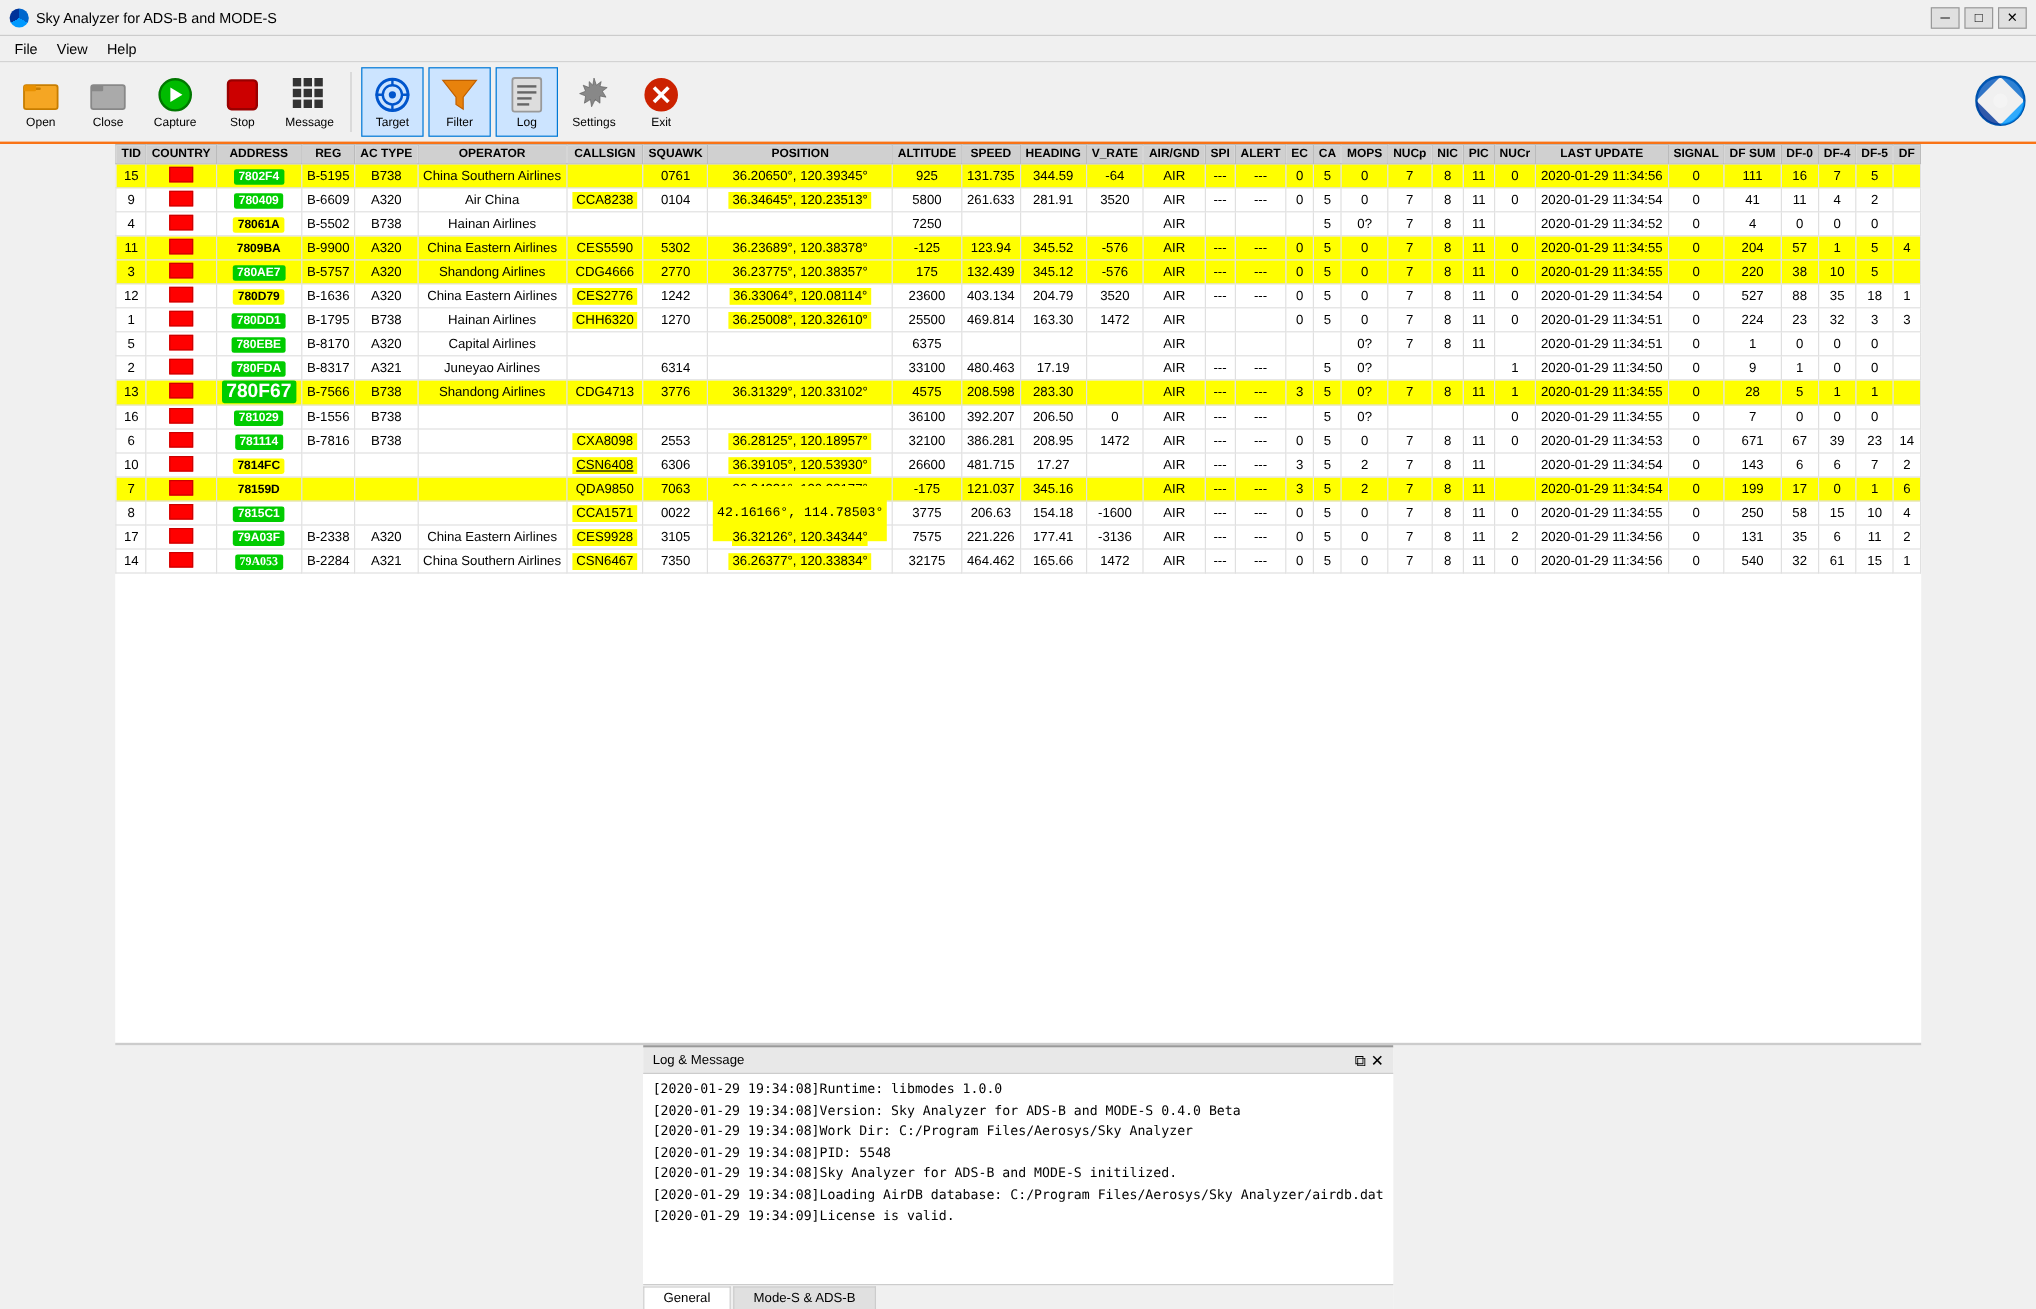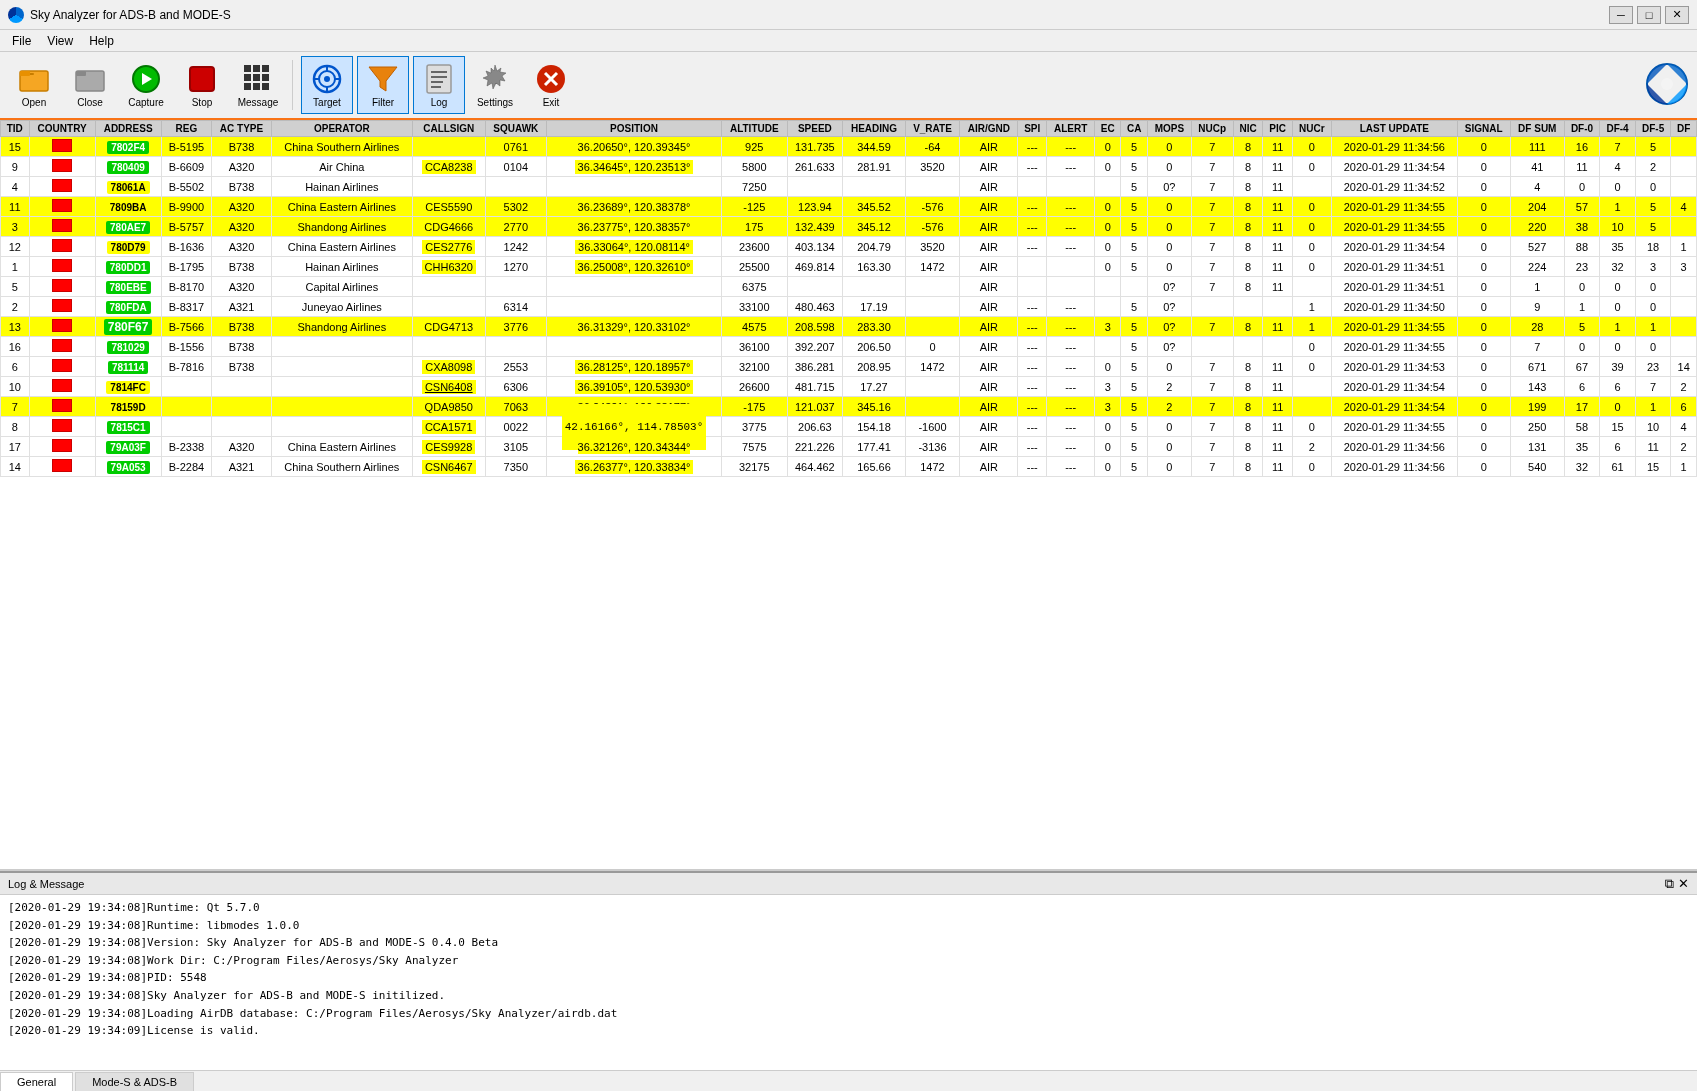--- a/index.html
+++ b/index.html
@@ -18,21 +18,21 @@
 
     
     #toolbar { background: #f0f0f0; height: 68px; display: flex; align-items: center; padding: 4px 8px; border-bottom: 2px solid #f97316; gap: 4px; }
     .toolbar-btn { display: flex; flex-direction: column; align-items: center; justify-content: center; width: 52px; height: 58px; border: 1px solid transparent; cursor: pointer; gap: 2px; padding: 4px; }
     .toolbar-btn.active { border: 1px solid #0078d4; background: #cce4ff; }
     .toolbar-btn-icon { width: 32px; height: 32px; display: flex; align-items: center; justify-content: center; }
     .toolbar-btn-label { font-size: 10px; text-align: center; }
     .toolbar-separator { width: 1px; height: 50px; background: #ccc; margin: 0 4px; }
 
     
-    #main { display: flex; flex-direction: column; flex: 1; overflow: hidden; }
+    #main { display: flex; flex-direction: column; flex: 1; overflow: hidden; align-items: center; }
 
     
     #table-container { flex: 1; overflow: auto; background: white; border-bottom: 2px solid #ccc; }
     table { border-collapse: collapse; width: max-content; min-width: 100%; }
     thead tr { background: #d0d0d0; position: sticky; top: 0; z-index: 10; }
     thead th { border: 1px solid #bbb; padding: 2px 4px; font-size: 10px; font-weight: bold; white-space: nowrap; text-align: center; cursor: pointer; user-select: none; }
     tbody tr { border: 1px solid #e0e0e0; }
     tbody td { border: 1px solid #e0e0e0; padding: 1px 4px; white-space: nowrap; font-size: 11px; text-align: center; height: 20px; }
 
     
@@ -511,21 +511,21 @@
             <td>0</td>
             <td>9</td>
             <td>1</td>
             <td>0</td>
             <td>0</td>
             <td></td>
           </tr>
           <tr style="background: rgb(255, 255, 0);">
             <td>13</td>
             <td><span style="background:red;display:inline-block;width:20px;height:13px;border:1px solid #cc0000;"></span></td>
-            <td><span style="background:#00cc00;color:white;font-weight:bold;padding:1px 4px;border-radius:2px;font-size:12px;">780F67</span></td>
+            <td><span style="background:#00cc00;color:white;font-weight:bold;padding:1px 4px;border-radius:2px;font-size:16px;">780F67</span></td>
             <td>B-7566</td>
             <td>B738</td>
             <td>Shandong Airlines</td>
             <td><span style="background:#ffff00;padding:1px 3px;">CDG4713</span></td>
             <td>3776</td>
             <td><span style="background:#ffff00;padding:1px 3px;">36.31329°, 120.33102°</span></td>
             <td>4575</td>
             <td>208.598</td>
             <td>283.30</td>
             <td></td>
@@ -735,21 +735,21 @@
             <td>0</td>
             <td>131</td>
             <td>35</td>
             <td>6</td>
             <td>11</td>
             <td>2</td>
           </tr>
           <tr style="background: rgb(255, 255, 255);">
             <td>14</td>
             <td><span style="background:red;display:inline-block;width:20px;height:13px;border:1px solid #cc0000;"></span></td>
-            <td><span style="background:#00cc00;color:white;font-weight:bold;padding:1px 4px;border-radius:2px;font-size:10px;">79A053</span></td>
+            <td><span style="background:#00cc00;color:white;font-weight:bold;padding:1px 4px;border-radius:2px;font-size:10px;font-family:Liberation Serif, serif;">79A053</span></td>
             <td>B-2284</td>
             <td>A321</td>
             <td>China Southern Airlines</td>
             <td><span style="background:#ffff00;padding:1px 3px;">CSN6467</span></td>
             <td>7350</td>
             <td><span style="background:#ffff00;padding:1px 3px;">36.26377°, 120.33834°</span></td>
             <td>32175</td>
             <td>464.462</td>
             <td>165.66</td>
             <td>1472</td>
@@ -778,21 +778,20 @@
   <div id="log-panel">
     <div id="log-header">
       <span>Log &amp; Message</span>
       <div style="display:flex;gap:4px;">
         <button style="background:none;border:none;cursor:pointer;font-size:13px;">⧉</button>
         <button style="background:none;border:none;cursor:pointer;font-size:13px;">✕</button>
       </div>
     </div>
     <div id="log-content">
 
-    <div>[2020-01-29 19:34:08]Runtime: Qt 5.7.0</div>
         <div>[2020-01-29 19:34:08]Runtime: libmodes 1.0.0</div>
         <div>[2020-01-29 19:34:08]Version: Sky Analyzer for ADS-B and MODE-S 0.4.0 Beta</div>
         <div>[2020-01-29 19:34:08]Work Dir: C:/Program Files/Aerosys/Sky Analyzer</div>
         <div>[2020-01-29 19:34:08]PID: 5548</div>
         <div>[2020-01-29 19:34:08]Sky Analyzer for ADS-B and MODE-S initilized.</div>
         <div>[2020-01-29 19:34:08]Loading AirDB database: C:/Program Files/Aerosys/Sky Analyzer/airdb.dat</div>
         <div>[2020-01-29 19:34:09]License is valid.</div>
       </div>
     <div id="log-tabs">
 

